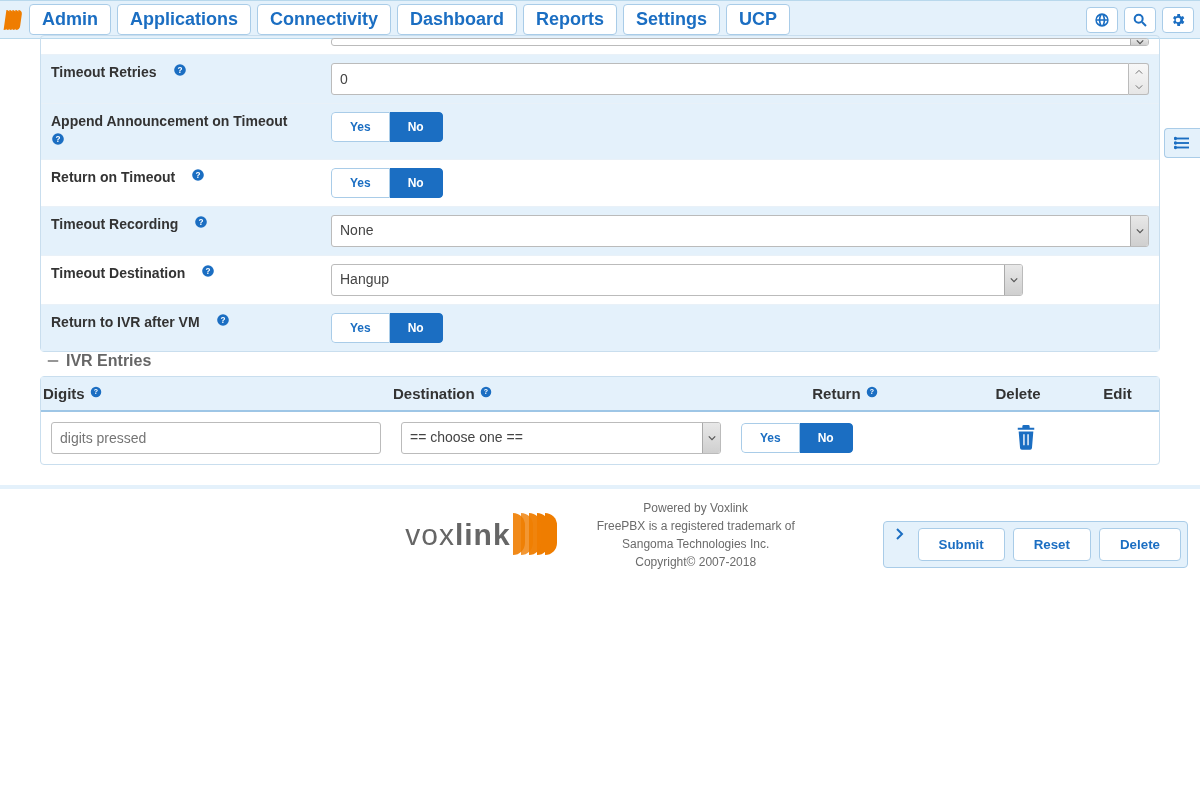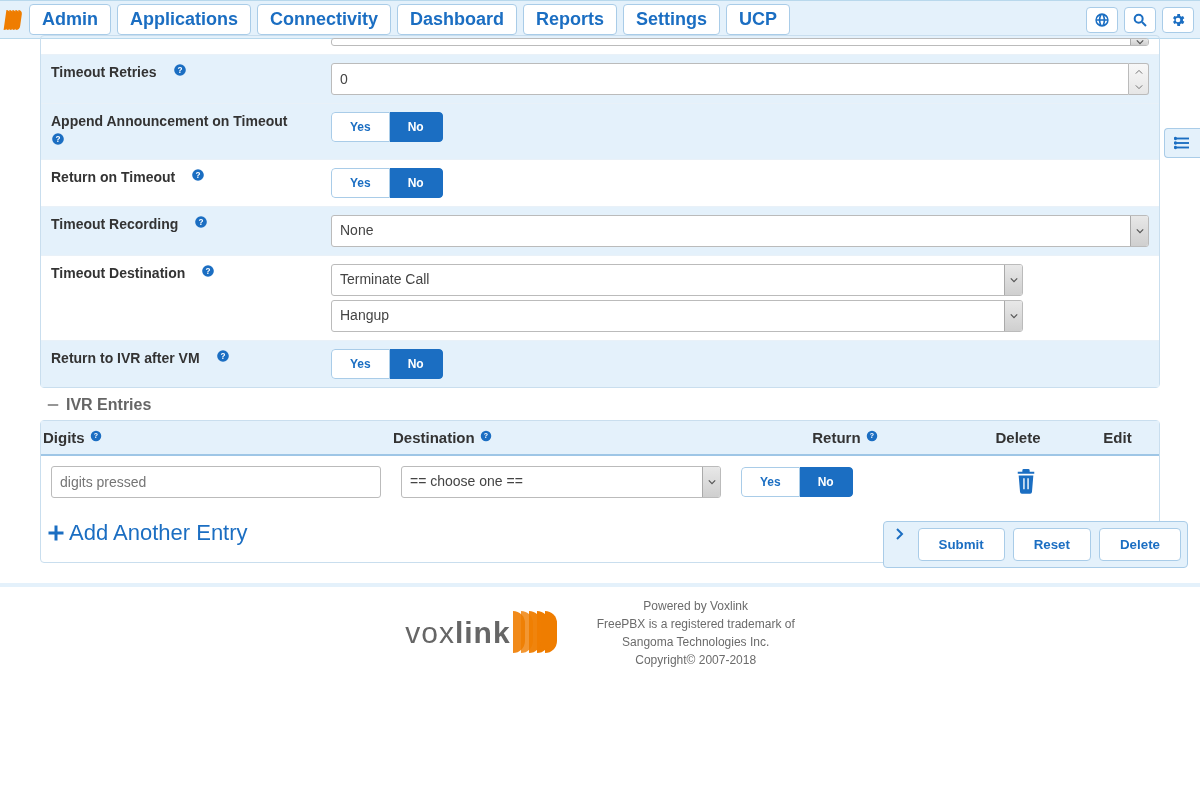--- a/index.html
+++ b/index.html
@@ -157,21 +157,21 @@
 .toggle-btn:first-child { border-radius: 4px 0 0 4px; }
 .toggle-btn:last-child { border-radius: 0 4px 4px 0; border-left: none; }
 .toggle-btn.active {
   background: #1b6ec2;
   color: #fff;
   border-color: #1b6ec2;
 }
 .stacked-selects .select-wrap + .select-wrap { margin-top: 4px; }
 .section-hdr {
   display: flex; align-items: center; gap: 6px;
-  padding: 8px 6px 2px 6px;
+  padding: 0 6px 2px 6px;
   color: #666;
   font-weight: bold;
   font-size: 16px;
 }
 .section-hdr .collapse-icon { width: 14px; height: 14px; color: #888; }
 .entries-box {
   border: 1px solid #c9deee;
   border-radius: 4px;
   margin: 4px 0 0 0;
 }
@@ -446,28 +446,20 @@
         <span>Timeout Destination</span>
         <span class="help-icon">
             <svg viewBox="0 0 24 24" fill="currentColor">
               <circle cx="12" cy="12" r="10"></circle>
               <text x="12" y="17" text-anchor="middle" fill="#fff" font-size="14" font-weight="bold">?</text>
             </svg>
           </span>
       </div>
       <div class="fld-control stacked-selects">
         <div class="select-wrap narrow">
-          <div class="select-ctl">Terminate Call</div>
-          <span class="select-arrow">
-              <svg viewBox="0 0 10 10">
-                <path d="M1 3l4 4 4-4" stroke="currentColor" fill="none" stroke-width="1.5"></path>
-              </svg>
-            </span>
-        </div>
-        <div class="select-wrap narrow">
           <div class="select-ctl">Hangup</div>
           <span class="select-arrow">
               <svg viewBox="0 0 10 10">
                 <path d="M1 3l4 4 4-4" stroke="currentColor" fill="none" stroke-width="1.5"></path>
               </svg>
             </span>
         </div>
       </div>
     </div>
 
@@ -557,27 +549,20 @@
       <div class="col-delete">
         <span class="del-btn">
           <svg viewBox="0 0 24 28" fill="currentColor">
               <path d="M4 8h16l-1.5 18a2 2 0 01-2 1.8H7.5a2 2 0 01-2-1.8L4 8zm5 3v12h1.5V11H9zm4.5 0v12H15V11h-1.5zM8 4V2.5A1.5 1.5 0 019.5 1h5A1.5 1.5 0 0116 2.5V4h5v2H3V4h5z"></path>
             </svg>
         </span>
       </div>
       <div class="col-edit"></div>
     </div>
 
-    <div class="add-entry">
-      <svg viewBox="0 0 24 24" fill="currentColor">
-          <rect x="10" y="2" width="4" height="20"></rect>
-          <rect x="2" y="10" width="20" height="4"></rect>
-        </svg>
-      <span>Add Another Entry</span>
-    </div>
   </div>
 
 </div>
 
 <div class="action-bar">
   <span class="chev">
     <svg viewBox="0 0 12 12">
         <path d="M3 1l5 5-5 5" stroke="currentColor" fill="none" stroke-width="2"></path>
       </svg>
   </span>

